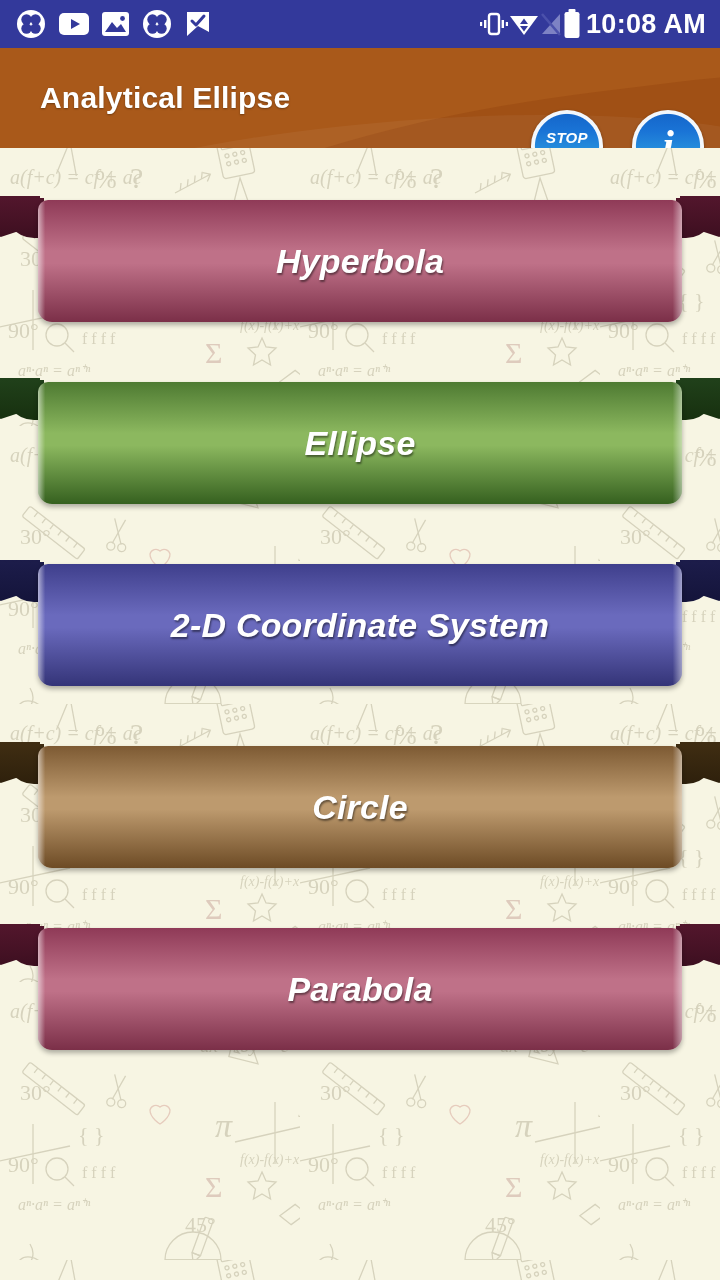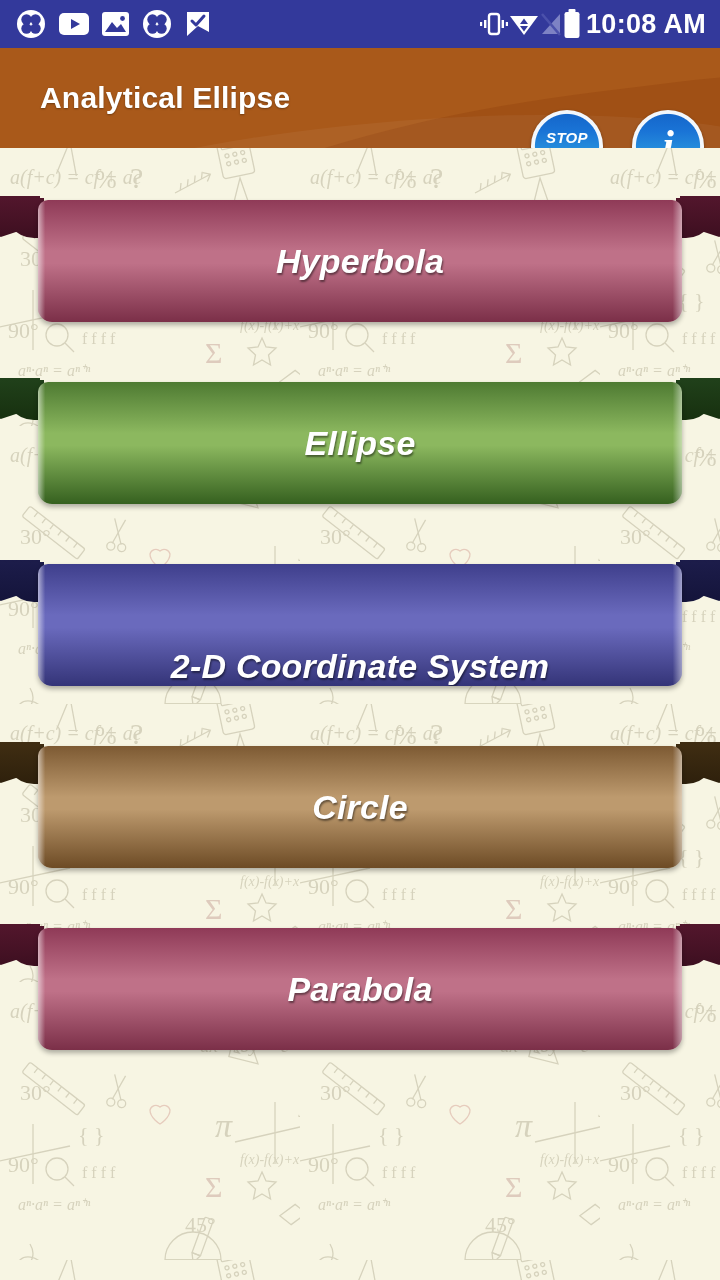--- a/index.html
+++ b/index.html
@@ -367,21 +367,21 @@
 
       <div class="ribbon" style="top:412px">
         <div class="ribbon-tail left">
             <i style="background: linear-gradient(rgb(28, 28, 74) 0%, rgb(20, 20, 58) 100%);"></i>
           </div>
         <div class="ribbon-tail right">
             <i style="background: linear-gradient(rgb(28, 28, 74) 0%, rgb(20, 20, 58) 100%);"></i>
           </div>
         <div class="ribbon-fold left" style="background: linear-gradient(rgb(28, 28, 74) 0%, rgb(20, 20, 58) 100%); clip-path: polygon(0% 0%, 100% 0%, 100% 62%, 0% 100%);"></div>
         <div class="ribbon-fold right" style="background: linear-gradient(rgb(28, 28, 74) 0%, rgb(20, 20, 58) 100%); clip-path: polygon(0% 0%, 100% 0%, 100% 100%, 0% 62%);"></div>
-        <div class="ribbon-body" style="background: linear-gradient(rgb(63, 63, 140) 0%, rgb(106, 106, 189) 42%, rgb(106, 106, 189) 52%, rgb(52, 52, 120) 100%); align-items: flex-end;">
+        <div class="ribbon-body" style="background: linear-gradient(rgb(63, 63, 140) 0%, rgb(106, 106, 189) 42%, rgb(106, 106, 189) 52%, rgb(52, 52, 120) 100%);">
           <span class="ribbon-label">2-D Coordinate System</span>
         </div>
       </div>
 
       <div class="ribbon" style="top:594px">
         <div class="ribbon-tail left">
             <i style="background: linear-gradient(rgb(63, 45, 18) 0%, rgb(46, 32, 12) 100%);"></i>
           </div>
         <div class="ribbon-tail right">
             <i style="background: linear-gradient(rgb(63, 45, 18) 0%, rgb(46, 32, 12) 100%);"></i>

